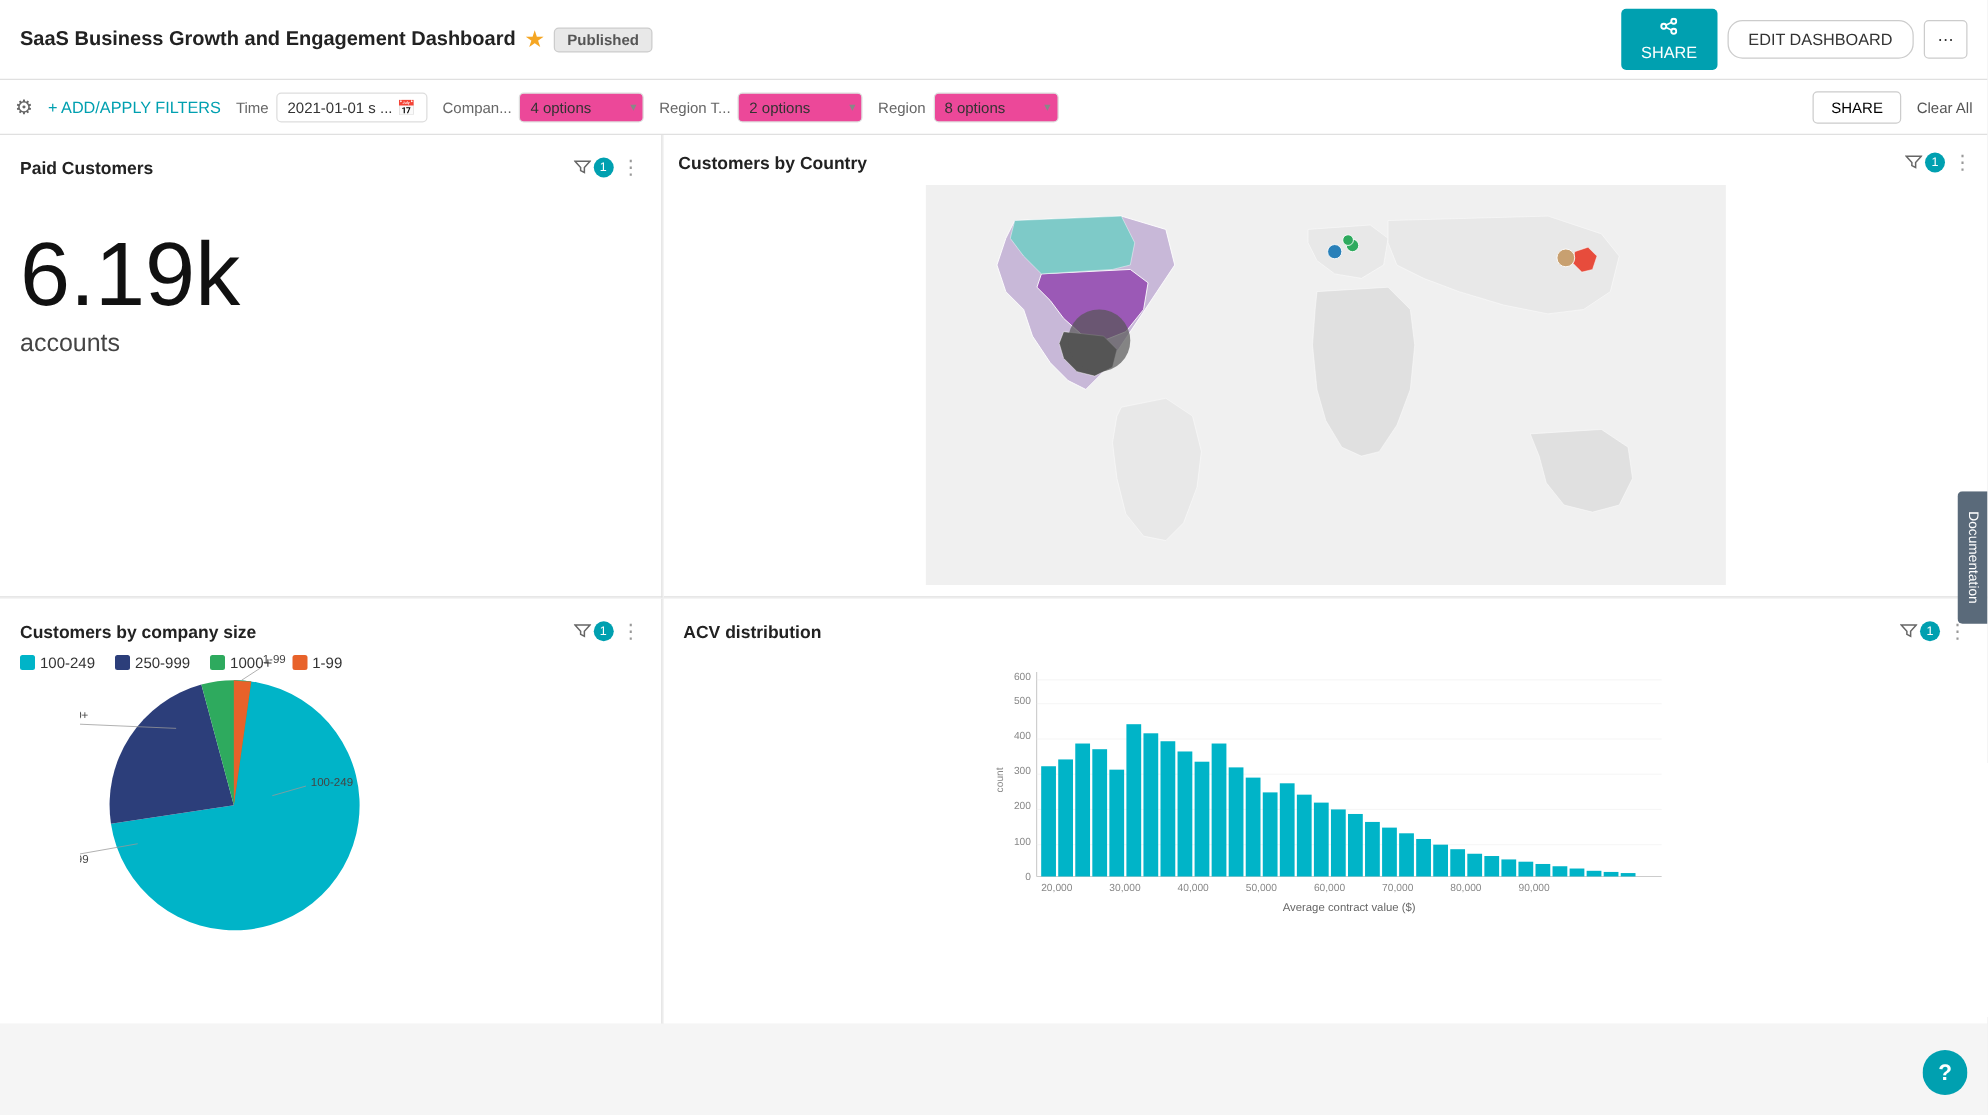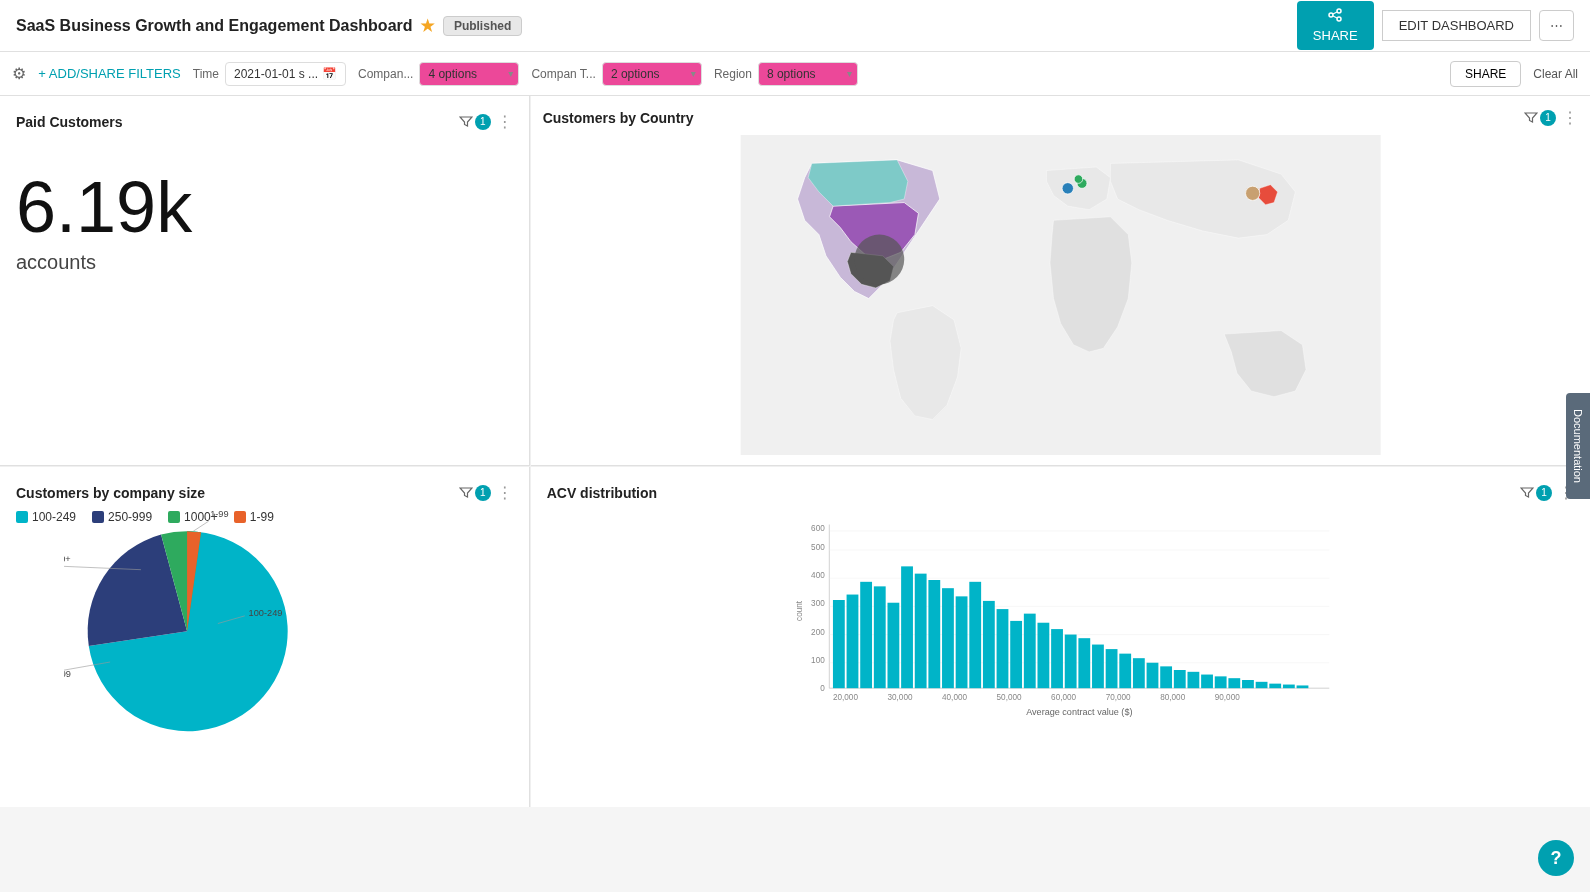--- a/index.html
+++ b/index.html
@@ -1,25 +1,25 @@
 <!DOCTYPE html>
 <html><head>
   <meta charset="utf-8">
   <style>
     * { box-sizing: border-box; margin: 0; padding: 0; }
     body { font-family: -apple-system, BlinkMacSystemFont, 'Segoe UI', sans-serif; background: #f5f5f5; color: #333; font-size: 13px; }
 
     
-    .header { display: flex; align-items: center; padding: 0 16px; height: 52px; background: #fff; border-bottom: 1px solid #e0e0e0; }
+    .header { display: flex; align-items: center; padding: 0 16px; height: 64px; background: #fff; border-bottom: 1px solid #e0e0e0; }
     .header-title { font-size: 16px; font-weight: 600; color: #222; flex: 1; display: flex; align-items: center; gap: 8px; }
     .star-icon { color: #f5a623; font-size: 16px; }
     .published-badge { background: #e8e8e8; border: 1px solid #ccc; border-radius: 4px; padding: 2px 10px; font-size: 12px; color: #555; }
     .header-actions { display: flex; align-items: center; gap: 8px; }
     .btn-share { background: #00a0b0; color: #fff; border: none; border-radius: 4px; padding: 7px 16px; font-size: 13px; cursor: pointer; display: flex; align-items: center; gap: 6px; flex-direction: column; }
-    .btn-edit { background: #fff; color: #333; border: 1px solid #ccc; border-radius: 0; padding: 7px 16px; font-size: 13px; cursor: pointer; }
+    .btn-edit { background: #fff; color: #333; border: 1px solid #ccc; border-radius: 12px; padding: 7px 16px; font-size: 13px; cursor: pointer; }
     .btn-more { background: #fff; color: #333; border: 1px solid #ccc; border-radius: 4px; padding: 7px 10px; font-size: 13px; cursor: pointer; }
 
     
     .filter-bar { display: flex; align-items: center; padding: 0 12px; height: 44px; background: #fff; border-bottom: 1px solid #e0e0e0; gap: 12px; }
     .gear-icon { color: #666; font-size: 16px; cursor: pointer; }
     .add-filter-btn { color: #00a0b0; font-size: 13px; cursor: pointer; display: flex; align-items: center; gap: 4px; font-weight: 500; }
     .filter-group { display: flex; align-items: center; gap: 6px; }
     .filter-label { color: #666; font-size: 12px; }
     .filter-select { border: 1px solid #ddd; border-radius: 4px; padding: 4px 24px 4px 8px; font-size: 12px; color: #333; background: #ec4899; cursor: pointer; appearance: none; position: relative; min-width: 100px; }
     .filter-select-wrap { position: relative; display: flex; align-items: center; }
@@ -88,41 +88,41 @@
         </svg>
       <span>SHARE</span>
     </button>
     <button class="btn-edit">EDIT DASHBOARD</button>
     <button class="btn-more">⋯</button>
   </div>
 </div>
 
 <div class="filter-bar">
   <span class="gear-icon">⚙</span>
-  <span class="add-filter-btn">+ ADD/SHARE FILTERS</span>
+  <span class="add-filter-btn">+ ADD/APPLY FILTERS</span>
 
   <div class="filter-group">
     <span class="filter-label">Time</span>
     <div class="date-input">
       <span>2021-01-01 s ...</span>
       <span>📅</span>
     </div>
   </div>
 
   <div class="filter-group">
     <span class="filter-label">Compan...</span>
     <div class="filter-select-wrap">
       <select class="filter-select">
         <option>4 options</option>
       </select>
     </div>
   </div>
 
   <div class="filter-group">
-    <span class="filter-label">Compan T...</span>
+    <span class="filter-label">Region T...</span>
     <div class="filter-select-wrap">
       <select class="filter-select">
         <option>2 options</option>
       </select>
     </div>
   </div>
 
   <div class="filter-group">
     <span class="filter-label">Region</span>
     <div class="filter-select-wrap">

